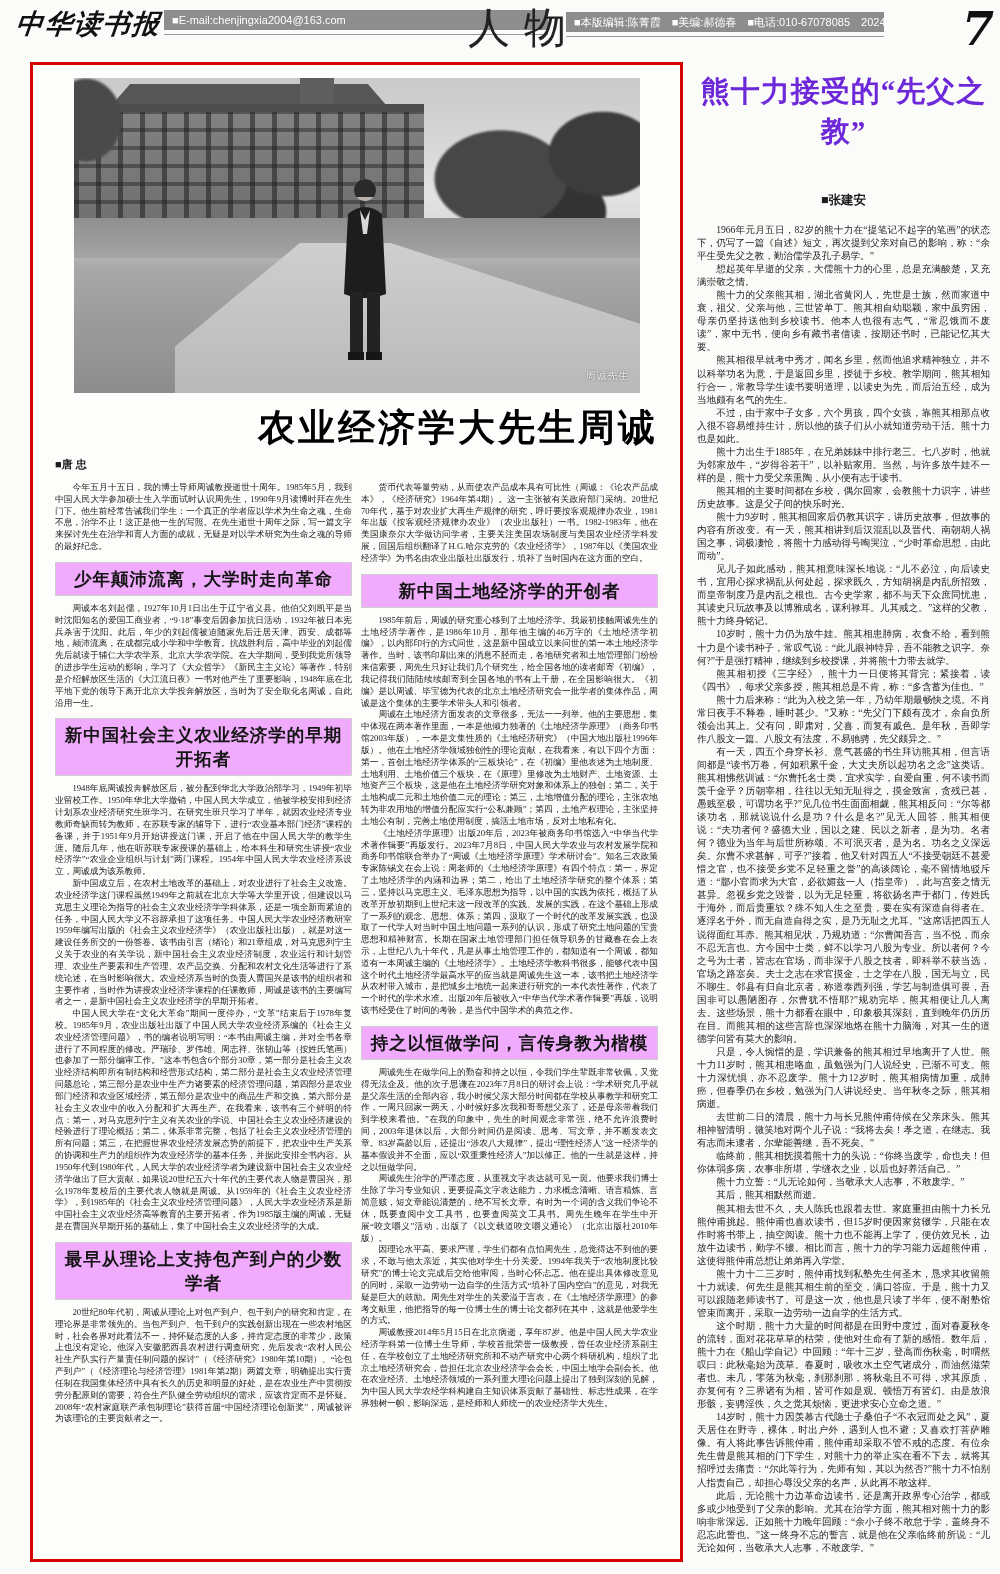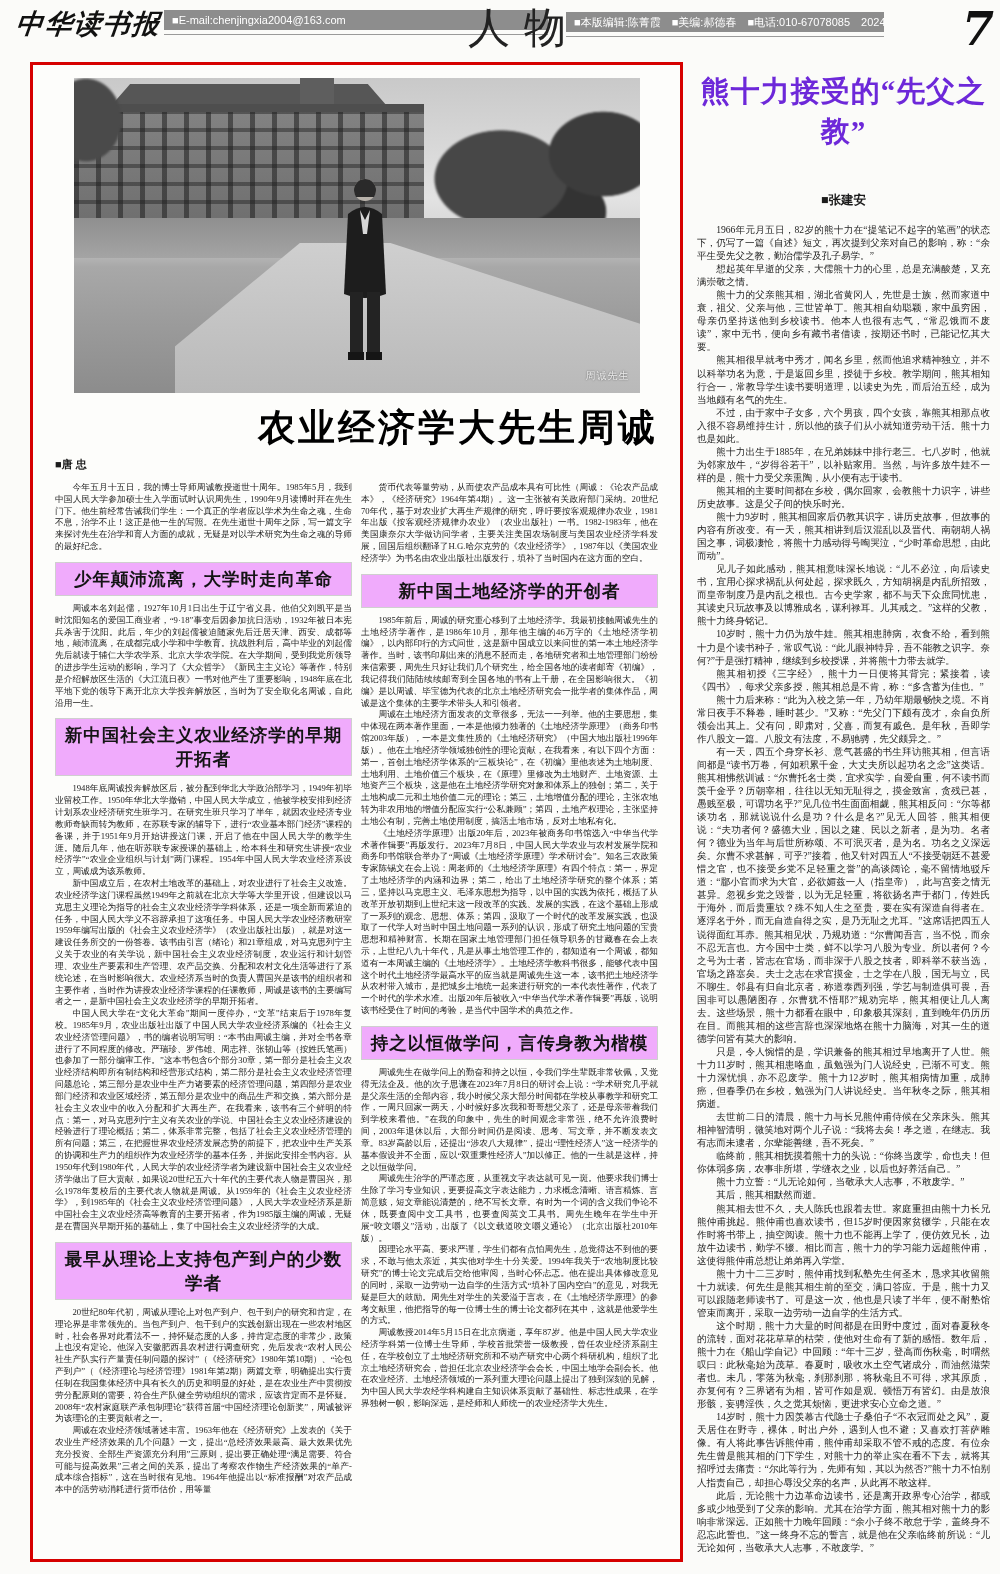--- a/index.html
+++ b/index.html
@@ -167,21 +167,20 @@
       <div class="col">
           <p class="para">今年五月十五日，我的博士导师周诚教授逝世十周年。1985年5月，我到中国人民大学参加硕士生入学面试时认识周先生，1990年9月读博时拜在先生门下。他生前经常告诫我们学生：一个真正的学者应以学术为生命之魂，生命不息，治学不止！这正是他一生的写照。在先生逝世十周年之际，写一篇文字来探讨先生在治学和育人方面的成就，无疑是对以学术研究为生命之魂的导师的最好纪念。</p>
           <div class="subhead">少年颠沛流离，大学时走向革命</div>
           <p class="para">周诚本名刘起儒，1927年10月1日出生于辽宁省义县。他伯父刘凯平是当时沈阳知名的爱国工商业者，“9·18”事变后因参加抗日活动，1932年被日本宪兵杀害于沈阳。此后，年少的刘起儒被迫随家先后迁居天津、西安、成都等地，颠沛流离，在成都完成小学和中学教育。抗战胜利后，高中毕业的刘起儒先后就读于辅仁大学农学系、北京大学农学院。在大学期间，受到我党所领导的进步学生运动的影响，学习了《大众哲学》《新民主主义论》等著作，特别是介绍解放区生活的《大江流日夜》一书对他产生了重要影响，1948年底在北平地下党的领导下离开北京大学投奔解放区，当时为了安全取化名周诚，自此沿用一生。</p>
           <div class="subhead">新中国社会主义农业经济学的早期开拓者</div>
           <p class="para">1948年底周诚投奔解放区后，被分配到华北大学政治部学习，1949年初毕业留校工作。1950年华北大学撤销，中国人民大学成立，他被学校安排到经济计划系农业经济研究生班学习。在研究生班只学习了半年，就因农业经济专业教师奇缺而转为教师，在苏联专家的辅导下，进行“农业基本部门经济”课程的备课，并于1951年9月开始讲授这门课，开启了他在中国人民大学的教学生涯。随后几年，他在听苏联专家授课的基础上，给本科生和研究生讲授“农业经济学”“农业企业组织与计划”两门课程。1954年中国人民大学农业经济系设立，周诚成为该系教师。</p>
           <p class="para">新中国成立后，在农村土地改革的基础上，对农业进行了社会主义改造。农业经济学这门课程虽然1949年之前就在北京大学等大学里开设，但建设以马克思主义理论为指导的社会主义农业经济学学科体系，还是一项全新而紧迫的任务，中国人民大学义不容辞承担了这项任务。中国人民大学农业经济教研室1959年编写出版的《社会主义农业经济学》（农业出版社出版），就是对这一建设任务所交的一份答卷。该书由引言（绪论）和21章组成，对马克思列宁主义关于农业的有关学说，新中国社会主义农业经济制度，农业运行和计划管理、农业生产要素和生产管理、农产品交换、分配和农村文化生活等进行了系统论述，在当时影响很大。农业经济系当时的负责人曹国兴是该书的组织者和主要作者，当时作为讲授农业经济学课程的任课教师，周诚是该书的主要编写者之一，是新中国社会主义农业经济学的早期开拓者。</p>
           <p class="para">中国人民大学在“文化大革命”期间一度停办，“文革”结束后于1978年复校。1985年9月，农业出版社出版了中国人民大学农业经济系编的《社会主义农业经济管理问题》，书的编者说明写明：“本书由周诚主编，并对全书各章进行了不同程度的修改。严瑞珍、罗伟雄、周志祥、张韧山等（按姓氏笔画）也参加了一部分编审工作。”这本书包含6个部分30章，第一部分是社会主义农业经济结构即所有制结构和经营形式结构，第二部分是社会主义农业经济管理问题总论，第三部分是农业中生产力诸要素的经济管理问题，第四部分是农业部门经济和农业区域经济，第五部分是农业中的商品生产和交换，第六部分是社会主义农业中的收入分配和扩大再生产。在我看来，该书有三个鲜明的特点：第一，对马克思列宁主义有关农业的学说、中国社会主义农业经济建设的经验进行了理论概括；第二，体系非常完整，包括了社会主义农业经济管理的所有问题；第三，在把握世界农业经济发展态势的前提下，把农业中生产关系的协调和生产力的组织作为农业经济学的基本任务，并据此安排全书内容。从1950年代到1980年代，人民大学的农业经济学者为建设新中国社会主义农业经济学做出了巨大贡献，如果说20世纪五六十年代的主要代表人物是曹国兴，那么1978年复校后的主要代表人物就是周诚。从1959年的《社会主义农业经济学》，到1985年的《社会主义农业经济管理问题》，人民大学农业经济系是新中国社会主义农业经济高等教育的主要开拓者，作为1985版主编的周诚，无疑是在曹国兴早期开拓的基础上，集了中国社会主义农业经济学的大成。</p>
           <div class="subhead">最早从理论上支持包产到户的少数学者</div>
           <p class="para">20世纪80年代初，周诚从理论上对包产到户、包干到户的研究和肯定，在理论界是非常领先的。当包产到户、包干到户的实践创新出现在一些农村地区时，社会各界对此看法不一，持怀疑态度的人多，持肯定态度的非常少，政策上也没有定论。他深入安徽肥西县农村进行调查研究，先后发表“农村人民公社生产队实行产量责任制问题的探讨”（《经济研究》1980年第10期）、“论包产到户”（《经济理论与经济管理》1981年第2期）两篇文章，明确提出实行责任制在我国集体经济中具有长久的历史和明显的好处，是在农业生产中贯彻按劳分配原则的需要，符合生产队健全劳动组织的需求，应该肯定而不是怀疑。2008年“农村家庭联产承包制理论”获得首届“中国经济理论创新奖”，周诚被评为该理论的主要贡献者之一。</p>
-          <p class="para">周诚在农业经济领域著述丰富。1963年他在《经济研究》上发表的《关于农业生产经济效果的几个问题》一文，提出“总经济效果最高、最大效果优先充分投资、全部生产资源充分利用”三原则，提出要正确处理“满足需要、符合可能与提高效果”三者之间的关系，提出了考察农作物生产经济效果的“单产-成本综合指标”，这在当时很有见地。1964年他提出以“标准报酬”对农产品成本中的活劳动消耗进行货币估价，用等量</p>
         </div>
       <div class="col">
           <p class="para">货币代表等量劳动，从而使农产品成本具有可比性（周诚：《论农产品成本》，《经济研究》1964年第4期）。这一主张被有关政府部门采纳。20世纪70年代，基于对农业扩大再生产规律的研究，呼吁要按客观规律办农业，1981年出版《按客观经济规律办农业》（农业出版社）一书。1982-1983年，他在美国康奈尔大学做访问学者，主要关注美国农场制度与美国农业经济学科发展，回国后组织翻译了H.G.哈尔克劳的《农业经济学》，1987年以《美国农业经济学》为书名由农业出版社出版发行，填补了当时国内在这方面的空白。</p>
           <div class="subhead">新中国土地经济学的开创者</div>
           <p class="para">1985年前后，周诚的研究重心移到了土地经济学。我最初接触周诚先生的土地经济学著作，是1986年10月，那年他主编的46万字的《土地经济学初编》，以内部印行的方式问世，这是新中国成立以来问世的第一本土地经济学著作。当时，该书印刷出来的消息不胫而走，各地研究者和土地管理部门纷纷来信索要，周先生只好让我们几个研究生，给全国各地的读者邮寄《初编》，我记得我们陆陆续续邮寄到全国各地的书有上千册，在全国影响很大。《初编》是以周诚、毕宝德为代表的北京土地经济研究会一批学者的集体作品，周诚是这个集体的主要学术带头人和引领者。</p>
           <p class="para">周诚在土地经济方面发表的文章很多，无法一一列举。他的主要思想，集中体现在两本著作里面，一本是他倾力独著的《土地经济学原理》（商务印书馆2003年版），一本是文集性质的《土地经济研究》（中国大地出版社1996年版）。他在土地经济学领域独创性的理论贡献，在我看来，有以下四个方面：第一，首创土地经济学体系的“三板块论”，在《初编》里他表述为土地制度、土地利用、土地价值三个板块，在《原理》里修改为土地财产、土地资源、土地资产三个板块，这是他在土地经济学研究对象和体系上的独创；第二，关于土地构成二元和土地价值二元的理论；第三，土地增值分配的理论，主张农地转为非农用地的增值分配应实行“公私兼顾”；第四，土地产权理论，主张坚持土地公有制，完善土地使用制度，搞活土地市场，反对土地私有化。</p>
           <p class="para">《土地经济学原理》出版20年后，2023年被商务印书馆选入“中华当代学术著作辑要”再版发行。2023年7月8日，中国人民大学农业与农村发展学院和商务印书馆联合举办了“周诚《土地经济学原理》学术研讨会”。知名三农政策专家陈锡文在会上说：周老师的《土地经济学原理》有四个特点：第一，界定了土地经济学的内涵和边界；第二，给出了土地经济学研究的整个体系；第三，坚持以马克思主义、毛泽东思想为指导，以中国的实践为依托，概括了从改革开放初期到上世纪末这一段改革的实践、发展的实践，在这个基础上形成了一系列的观念、思想、体系；第四，汲取了一个时代的改革发展实践，也汲取了一代学人对当时中国土地问题一系列的认识，形成了研究土地问题的宝贵思想和精神财富。长期在国家土地管理部门担任领导职务的甘藏春在会上表示，上世纪八九十年代，凡是从事土地管理工作的，都知道有一个周诚，都知道有一本周诚主编的《土地经济学》。土地经济学教科书很多，能够代表中国这个时代土地经济学最高水平的应当就是周诚先生这一本，该书把土地经济学从农村带入城市，是把城乡土地统一起来进行研究的一本代表性著作，代表了一个时代的学术水准。出版20年后被收入“中华当代学术著作辑要”再版，说明该书经受住了时间的考验，是当代中国学术的典范之作。</p>
           <div class="subhead">持之以恒做学问，言传身教为楷模</div>
           <p class="para">周诚先生在做学问上的勤奋和持之以恒，令我们学生辈既非常钦佩，又觉得无法企及。他的次子思谦在2023年7月8日的研讨会上说：“学术研究几乎就是父亲生活的全部内容，我小时候父亲大部分时间都在学校从事教学和研究工作，一周只回家一两天，小时候好多次我和哥哥想父亲了，还是母亲带着我们到学校来看他。”在我的印象中，先生的时间观念非常强，绝不允许浪费时间，2003年退休以后，大部分时间仍是阅读、思考、写文章，并不断发表文章。83岁高龄以后，还提出“涉农八大规律”，提出“理性经济人”这一经济学的基本假设并不全面，应以“双重秉性经济人”加以修正。他的一生就是这样，持之以恒做学问。</p>
           <p class="para">周诚先生治学的严谨态度，从重视文字表达就可见一斑。他要求我们博士生除了学习专业知识，更要提高文字表达能力，力求概念清晰、语言精炼、言简意赅，短文章能说清楚的，绝不写长文章。有时为一个词的含义我们争论不休，既要查阅中文工具书，也要查阅英文工具书。周先生晚年在学生中开展“咬文嚼义”活动，出版了《以文载道咬文嚼义通论》（北京出版社2010年版）。</p>

